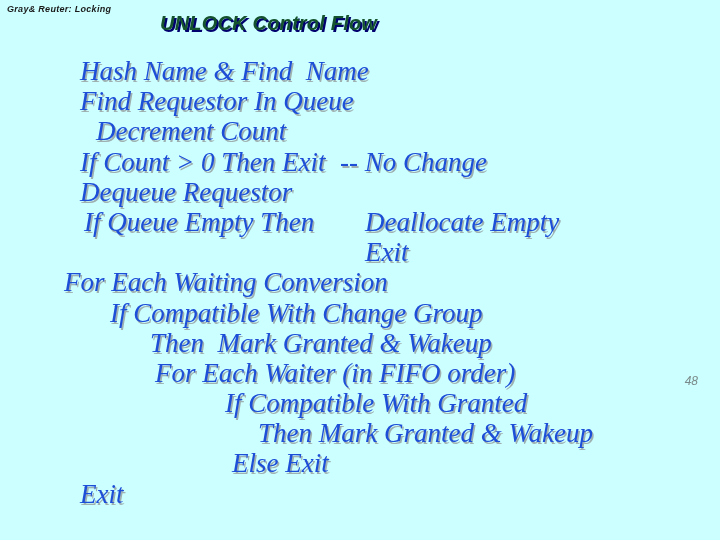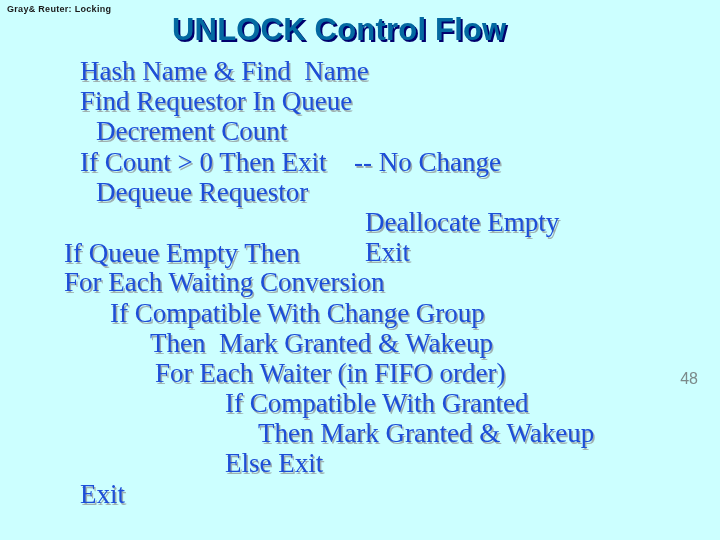--- a/index.html
+++ b/index.html
@@ -12,44 +12,45 @@
     background: #ccffff;
     font-family: "Liberation Serif", serif;
     overflow: hidden;
     position: relative;
   }
   .slide {
     position: absolute;
     inset: 0;
     width: 720px;
     height: 400px;
+    font-style: italic;
   }
 
   
   .running-header {
     position: absolute;
     left: 7px;
     top: 4px;
     font-family: "Liberation Sans", sans-serif;
     font-size: 9px;
     font-weight: bold;
     color: #1a1a1a;
     letter-spacing: 0.3px;
     white-space: nowrap;
   }
 
   
   .slide-title {
     position: absolute;
-    left: 172px;
+    left: 160px;
     top: 12px;
     font-family: "Liberation Sans", sans-serif;
-    font-size: 31px;
+    font-size: 20px;
     font-weight: bold;
-    color: #0369a1;
+    color: #14532d;
     letter-spacing: 0.2px;
     white-space: nowrap;
     text-shadow: 2px 2px 0 #00006e;
   }
 
   
   .code-body {
     position: absolute;
     left: 0;
     top: 56px;
@@ -70,46 +71,46 @@
     top: 0;
     white-space: pre;
   }
 
   
   .page-number {
     position: absolute;
     right: 22px;
     bottom: 12px;
     font-family: "Liberation Sans", sans-serif;
-    font-size: 16px;
+    font-size: 12px;
     color: #7b8a8a;
   }
 </style>
 </head>
 <body>
 
 <div class="slide">
 
   <div class="running-header">Gray&amp; Reuter: Locking</div>
 
   <div class="slide-title">UNLOCK Control Flow</div>
 
   <div class="code-body">
       <div class="code-line"><span class="seg" style="left: 80px;">Hash Name &amp; Find  Name</span></div>
       <div class="code-line"><span class="seg" style="left: 80px;">Find Requestor In Queue</span></div>
       <div class="code-line"><span class="seg" style="left: 96px;">Decrement Count</span></div>
-      <div class="code-line"><span class="seg" style="left: 80px;">If Count &gt; 0 Then Exit</span><span class="seg" style="left: 354px;">-- No Change</span></div>
-      <div class="code-line"><span class="seg" style="left: 96px;">Dequeue Requestor</span></div>
-      <div class="code-line"><span class="seg" style="left: 64px; margin-top: 31px;">If Queue Empty Then</span><span class="seg" style="left: 365px;">Deallocate Empty</span></div>
+      <div class="code-line"><span class="seg" style="left: 80px;">If Count &gt; 0 Then Exit</span><span class="seg" style="left: 340px;">-- No Change</span></div>
+      <div class="code-line"><span class="seg" style="left: 80px;">Dequeue Requestor</span></div>
+      <div class="code-line"><span class="seg" style="left: 84px;">If Queue Empty Then</span><span class="seg" style="left: 365px;">Deallocate Empty</span></div>
       <div class="code-line"><span class="seg" style="left: 365px;">Exit</span></div>
       <div class="code-line"><span class="seg" style="left: 64px; text-align: center;">For Each Waiting Conversion</span></div>
       <div class="code-line"><span class="seg" style="left: 110px;">If Compatible With Change Group</span></div>
       <div class="code-line"><span class="seg" style="left: 150px;">Then  Mark Granted &amp; Wakeup</span></div>
       <div class="code-line"><span class="seg" style="left: 155px;">For Each Waiter (in FIFO order)</span></div>
       <div class="code-line"><span class="seg" style="left: 225px;">If Compatible With Granted</span></div>
       <div class="code-line"><span class="seg" style="left: 258px;">Then Mark Granted &amp; Wakeup</span></div>
-      <div class="code-line"><span class="seg" style="left: 225px;">Else Exit</span></div>
+      <div class="code-line"><span class="seg" style="left: 232px;">Else Exit</span></div>
       <div class="code-line"><span class="seg" style="left: 80px;">Exit</span></div>
     </div>
 
   <div class="page-number">48</div>
 
 </div>
 
 </body></html>

